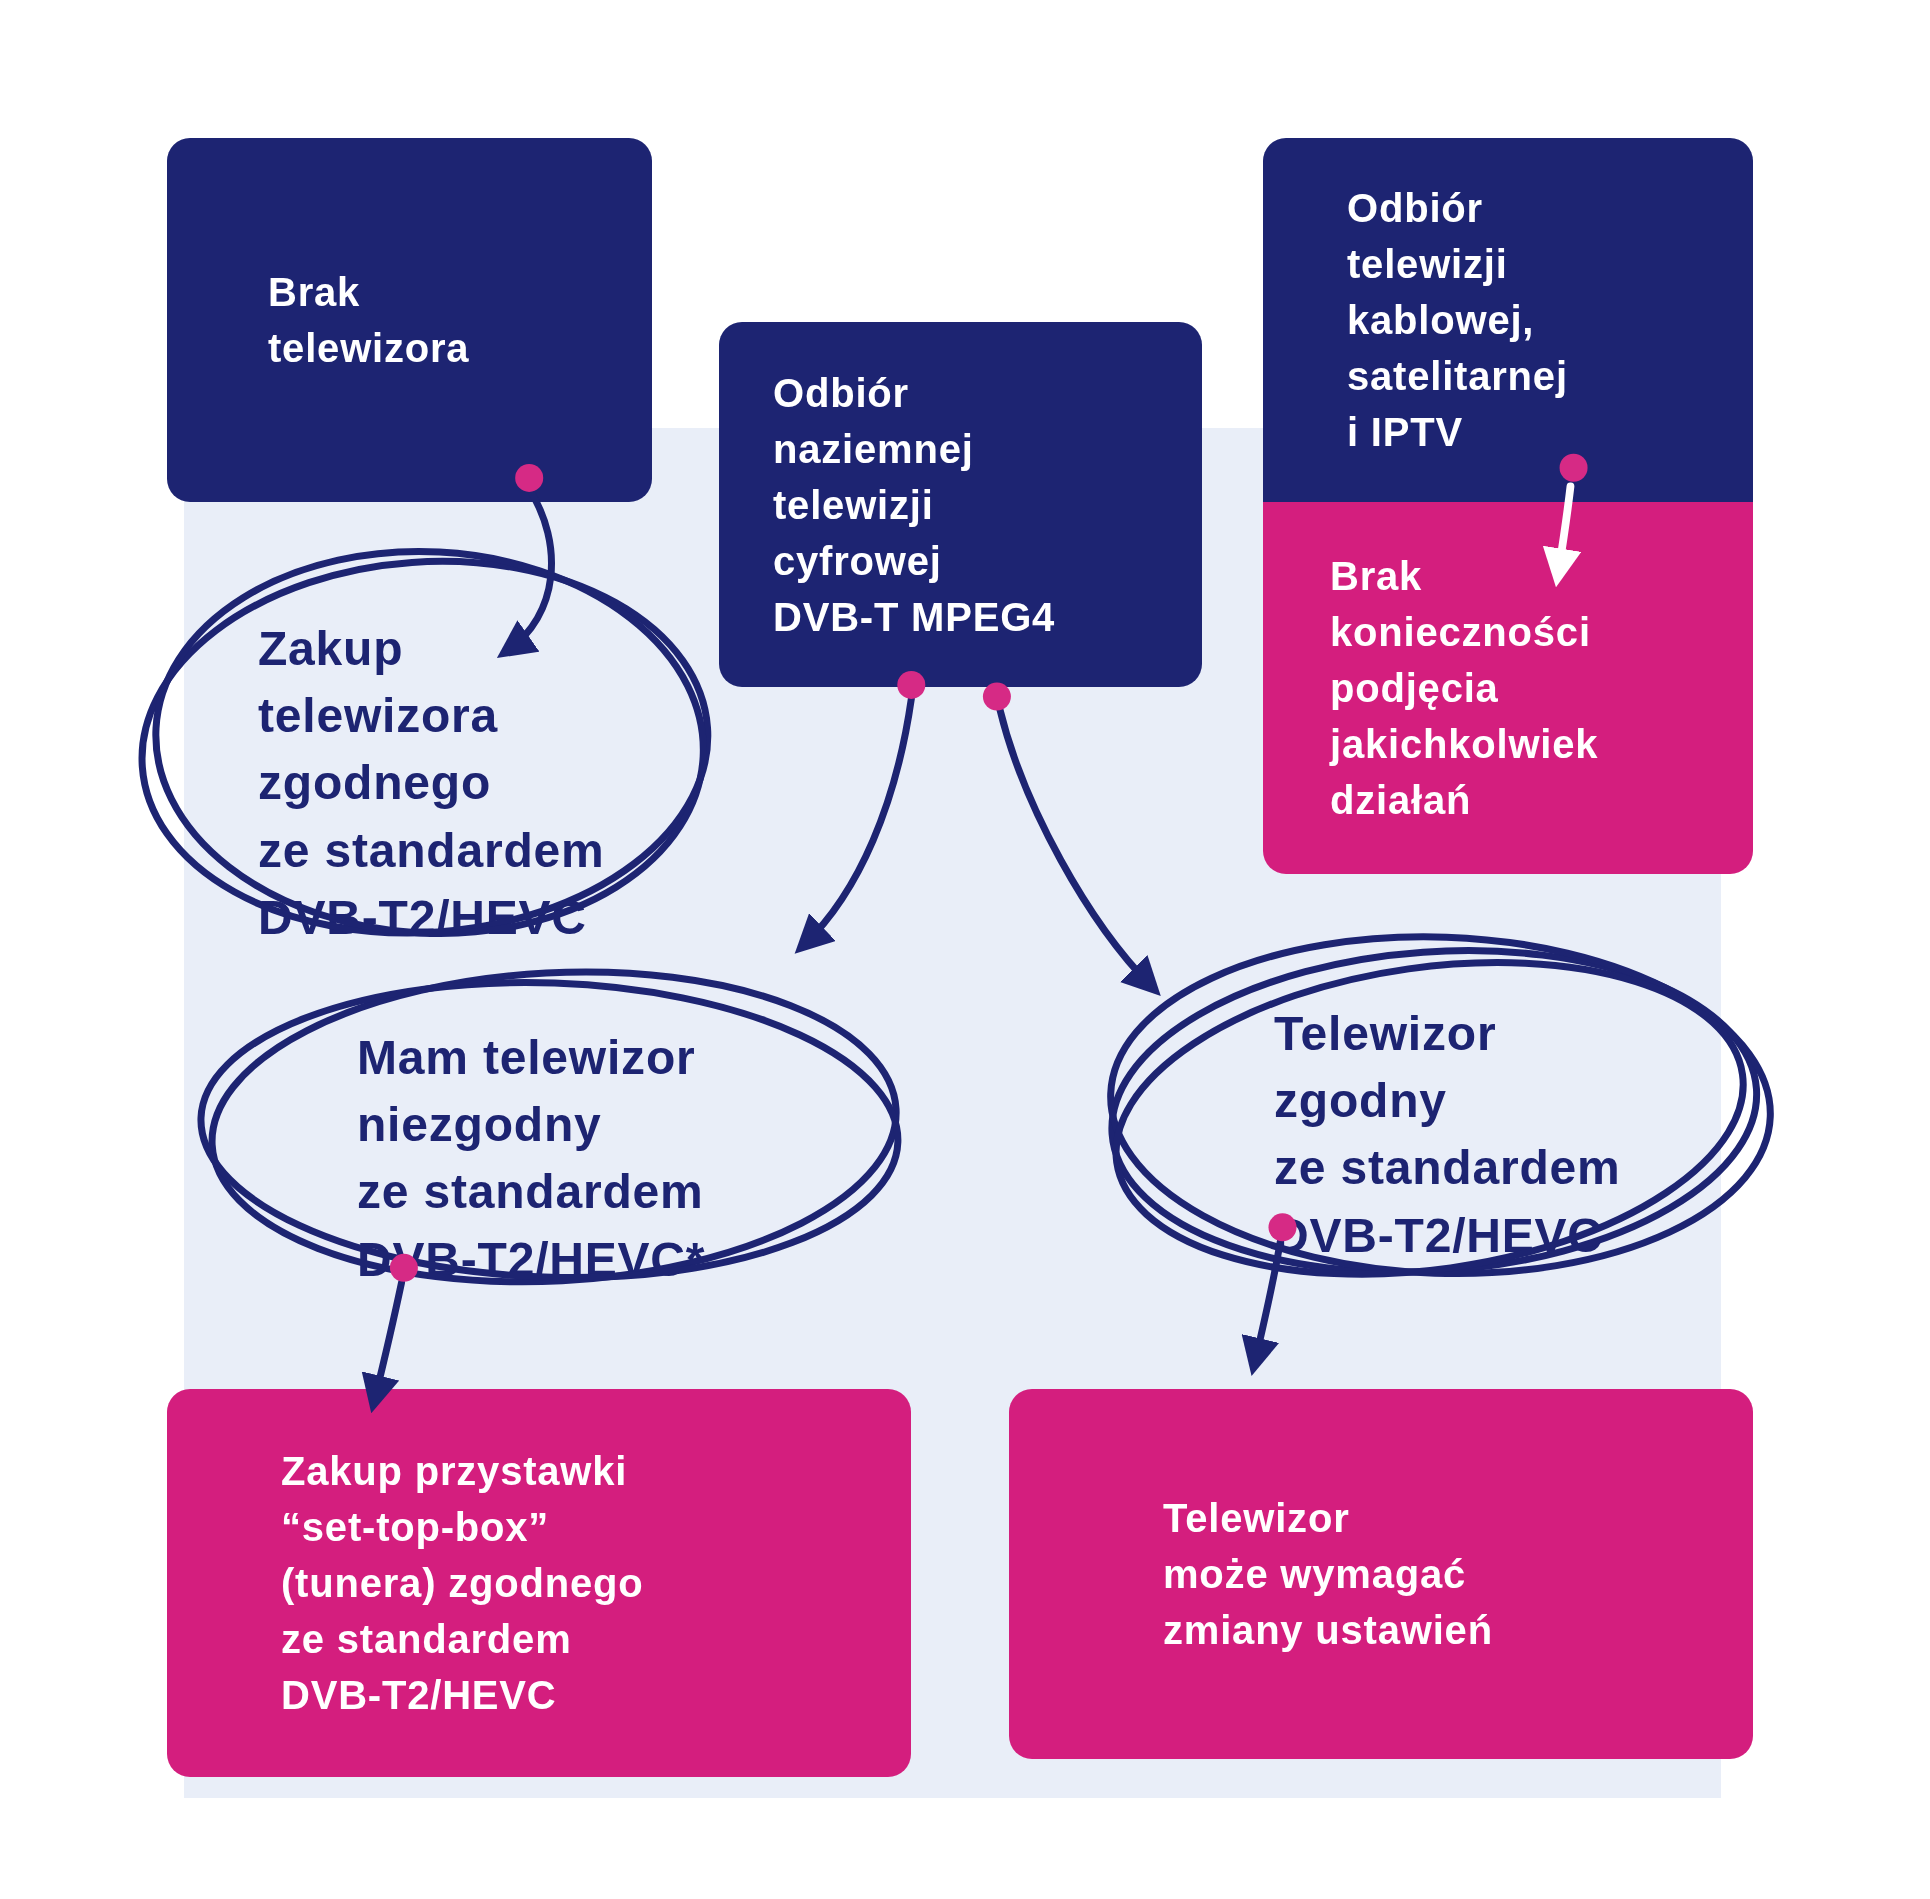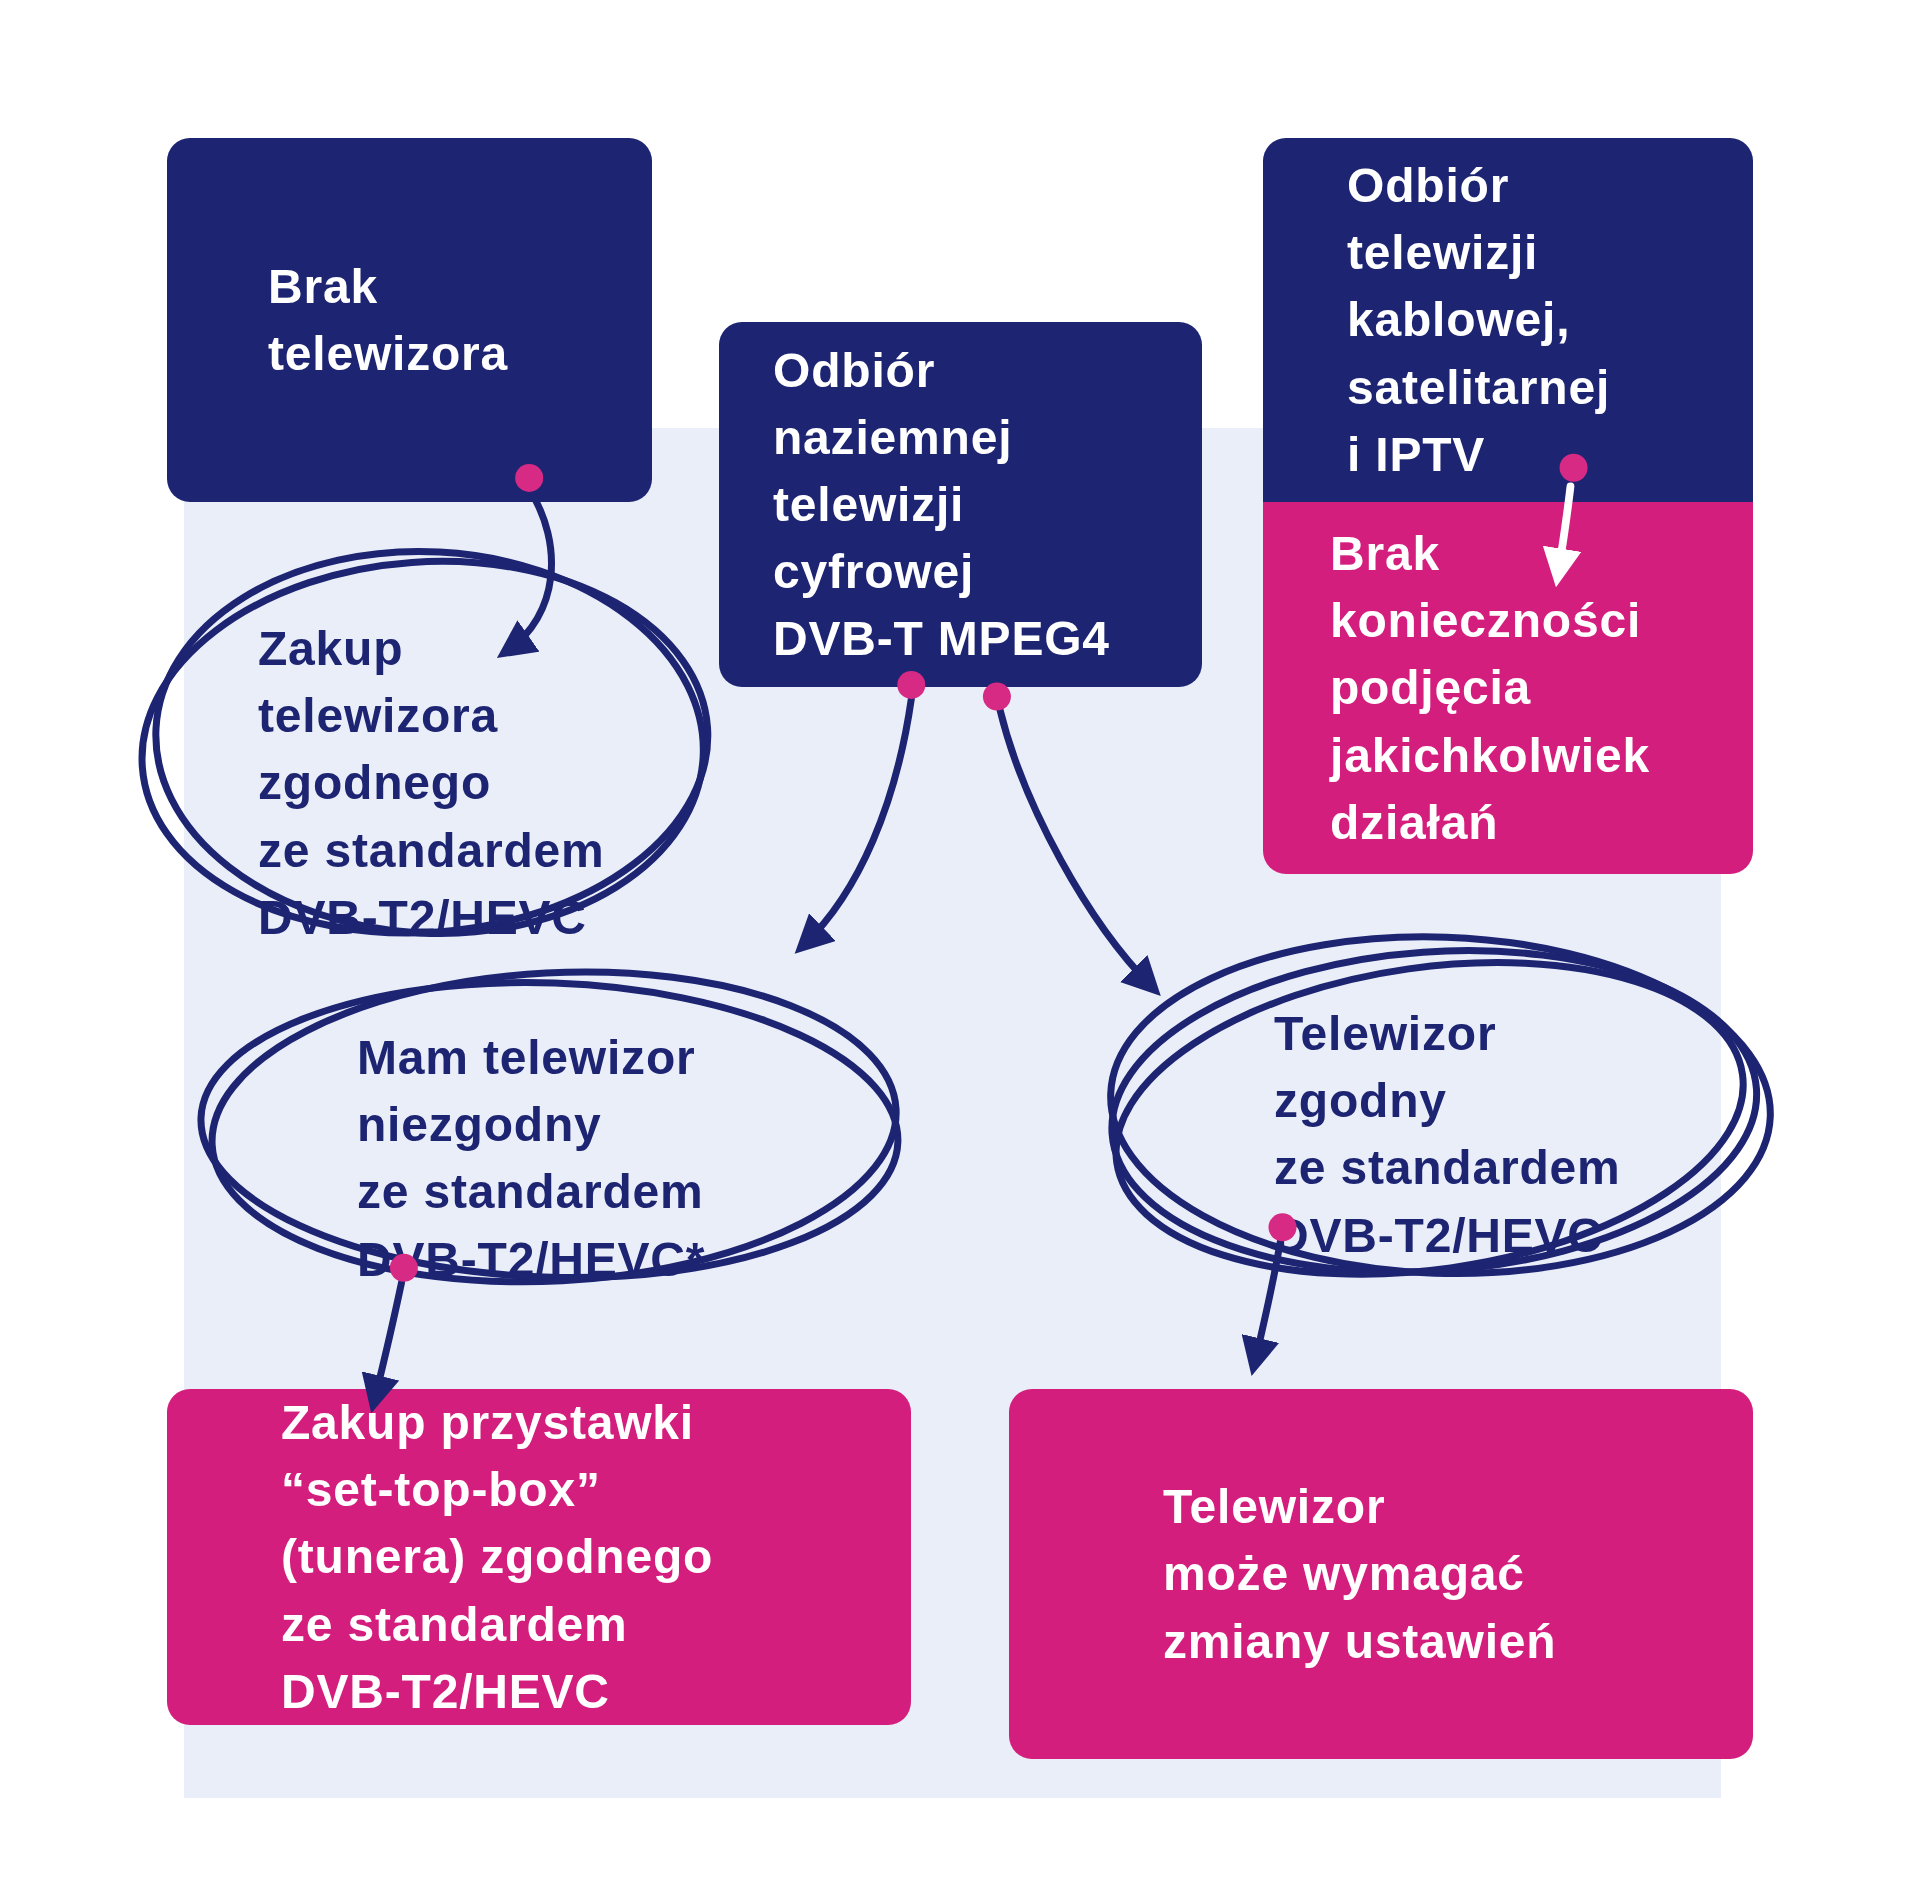--- a/index.html
+++ b/index.html
@@ -11,21 +11,21 @@
   }
   *{margin:0;padding:0;box-sizing:border-box;}
   body{background:#ffffff;font-family:"Liberation Sans",sans-serif;}
   .canvas{position:relative;width:1930px;height:1899px;background:#ffffff;overflow:hidden;}
   .panel{position:absolute;left:184px;top:428px;width:1537px;height:1370px;background:var(--panel);}
   .node{position:absolute;display:flex;align-items:center;border-radius:23px;}
   .node-group{position:absolute;border-radius:23px;overflow:hidden;display:flex;flex-direction:column;}
   .half{display:flex;align-items:center;}
   .navy{background:var(--navy);}
   .magenta{background:var(--magenta);}
-  .label{font-size:48px;font-weight:700;line-height:1.40;letter-spacing:0.8px;
+  .label{font-size:40px;font-weight:700;line-height:1.40;letter-spacing:0.8px;
          color:var(--text-light);white-space:pre-line;}
   .ellipse-label{position:absolute;font-size:48px;font-weight:700;line-height:1.40;
          letter-spacing:0.8px;color:var(--navy);white-space:pre-line;}
   svg.overlay{position:absolute;left:0;top:0;pointer-events:none;}
   .sketch{fill:none;stroke:var(--navy);stroke-width:9px;}
   .arrow{fill:none;stroke:var(--navy);stroke-width:9px;stroke-linecap:round;}
   .arrow-white{fill:none;stroke:#ffffff;stroke-width:10px;stroke-linecap:round;}
   .dot{fill:var(--dot);stroke:none;}
 </style>
 </head>
@@ -58,21 +58,21 @@
     </div>
     <div class="half magenta" style="height:372px;padding-left:67px;">
       <div class="label">Brak
 konieczności
 podjęcia
 jakichkolwiek
 działań</div>
     </div>
   </div>
 
-  <div class="node magenta" style="left:167px;top:1389px;width:744px;height:336px;padding-left:114px;">
+  <div class="node magenta" style="left:167px;top:1389px;width:744px;height:388px;padding-left:114px;">
     <div class="label">Zakup przystawki
 “set-top-box”
 (tunera) zgodnego
 ze standardem
 DVB-T2/HEVC</div>
   </div>
 
   <div class="node magenta" style="left:1009px;top:1389px;width:744px;height:370px;padding-left:154px;">
     <div class="label">Telewizor
 może wymagać

